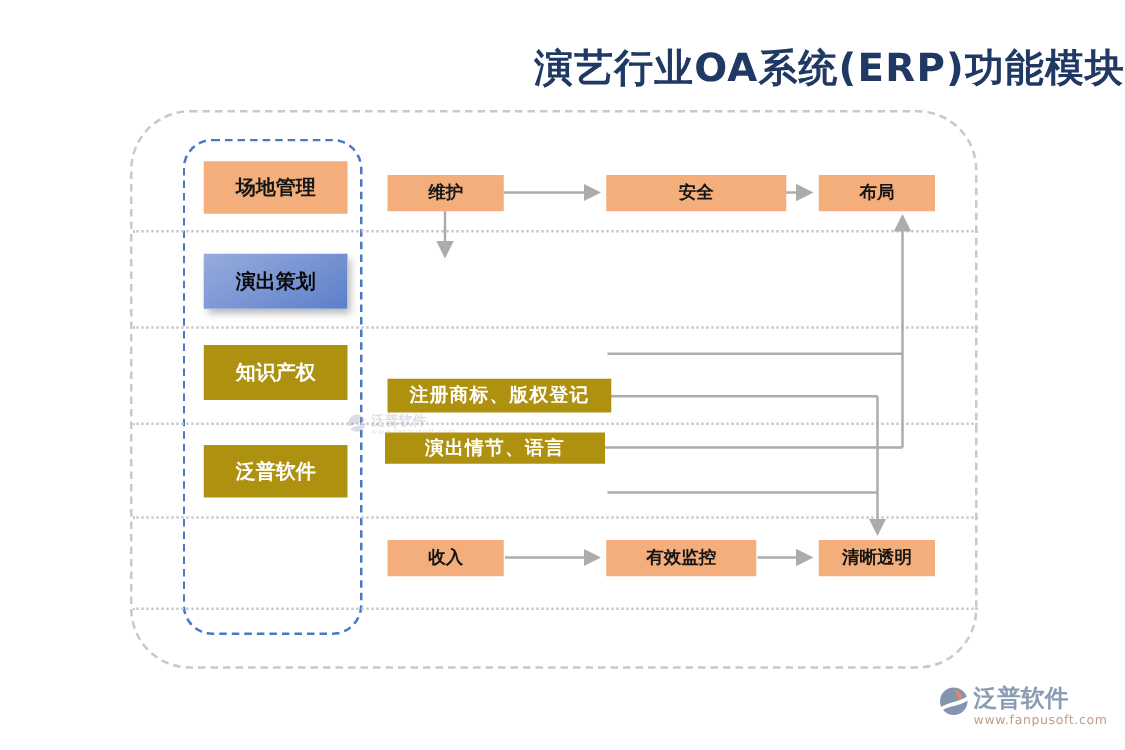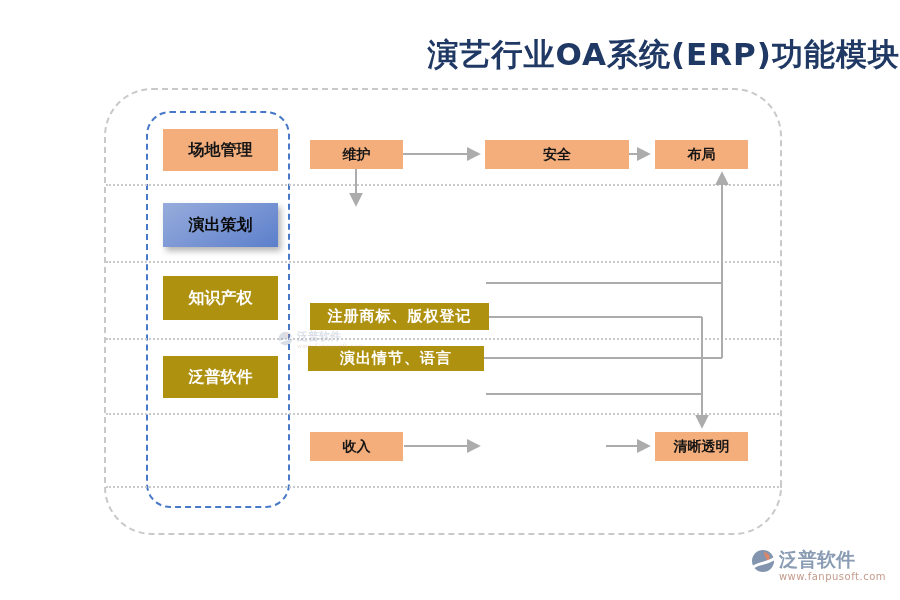--- a/index.html
+++ b/index.html
@@ -97,20 +97,21 @@
   <div class="node orange mid" style="left:310px;top:140px;width:93px;height:29px">维护</div>
   <div class="node orange mid" style="left:485px;top:140px;width:144px;height:29px">安全</div>
   <div class="node orange mid" style="left:655px;top:140px;width:93px;height:29px">布局</div>
 
 
   <div class="node olive small" style="left:310px;top:303px;width:179px;height:27px">注册商标、版权登记</div>
 
   <div class="node olive small" style="left:308px;top:346px;width:176px;height:25px">演出情节、语言</div>
 
   <div class="node orange mid" style="left:310px;top:432px;width:93px;height:29px">收入</div>
+  <div class="node orange mid" style="left:485px;top:432px;width:120px;height:29px">有效监控</div>
   <div class="node orange mid" style="left:655px;top:432px;width:93px;height:29px">清晰透明</div>
 
   <div class="brandmark center-mark">
     <span>
       <svg width="15" height="15" viewBox="0 0 24 24">
         <circle cx="12" cy="12" r="11" fill="#8394AE"></circle>
         <path d="M13,3 C19,4 20,9 17.5,12.5 C15.5,10 13.5,8 13,3 Z" fill="#D9876B"></path>
         <path d="M1,17 C8,12.5 16,13 23,8 L23,11.5 C16,16 8,15.5 2.5,19.5 Z" fill="#FFFFFF"></path>
       </svg>
     </span>

